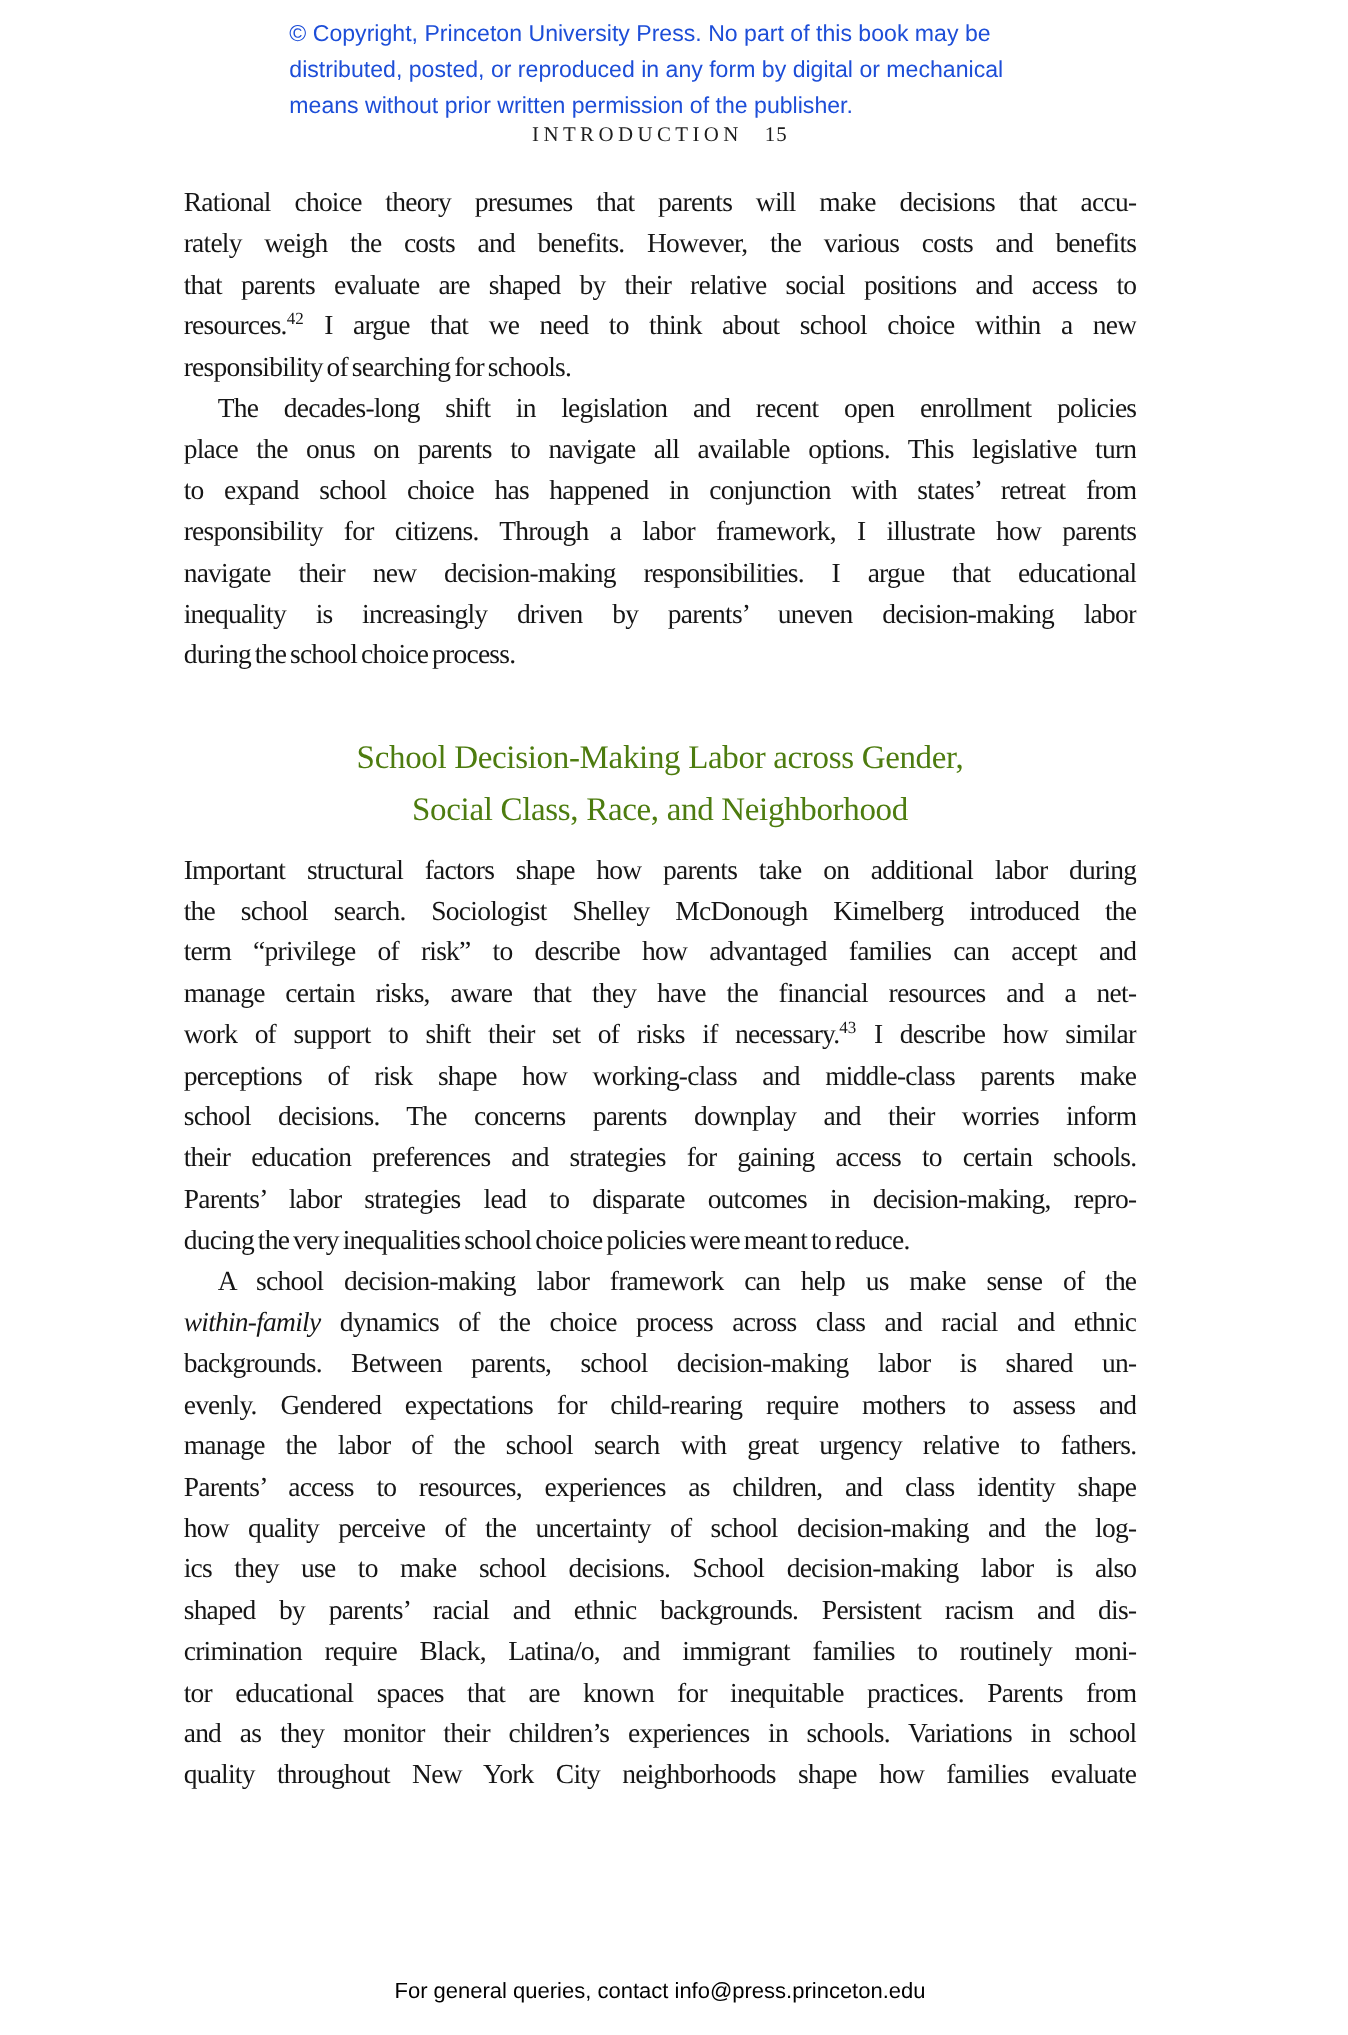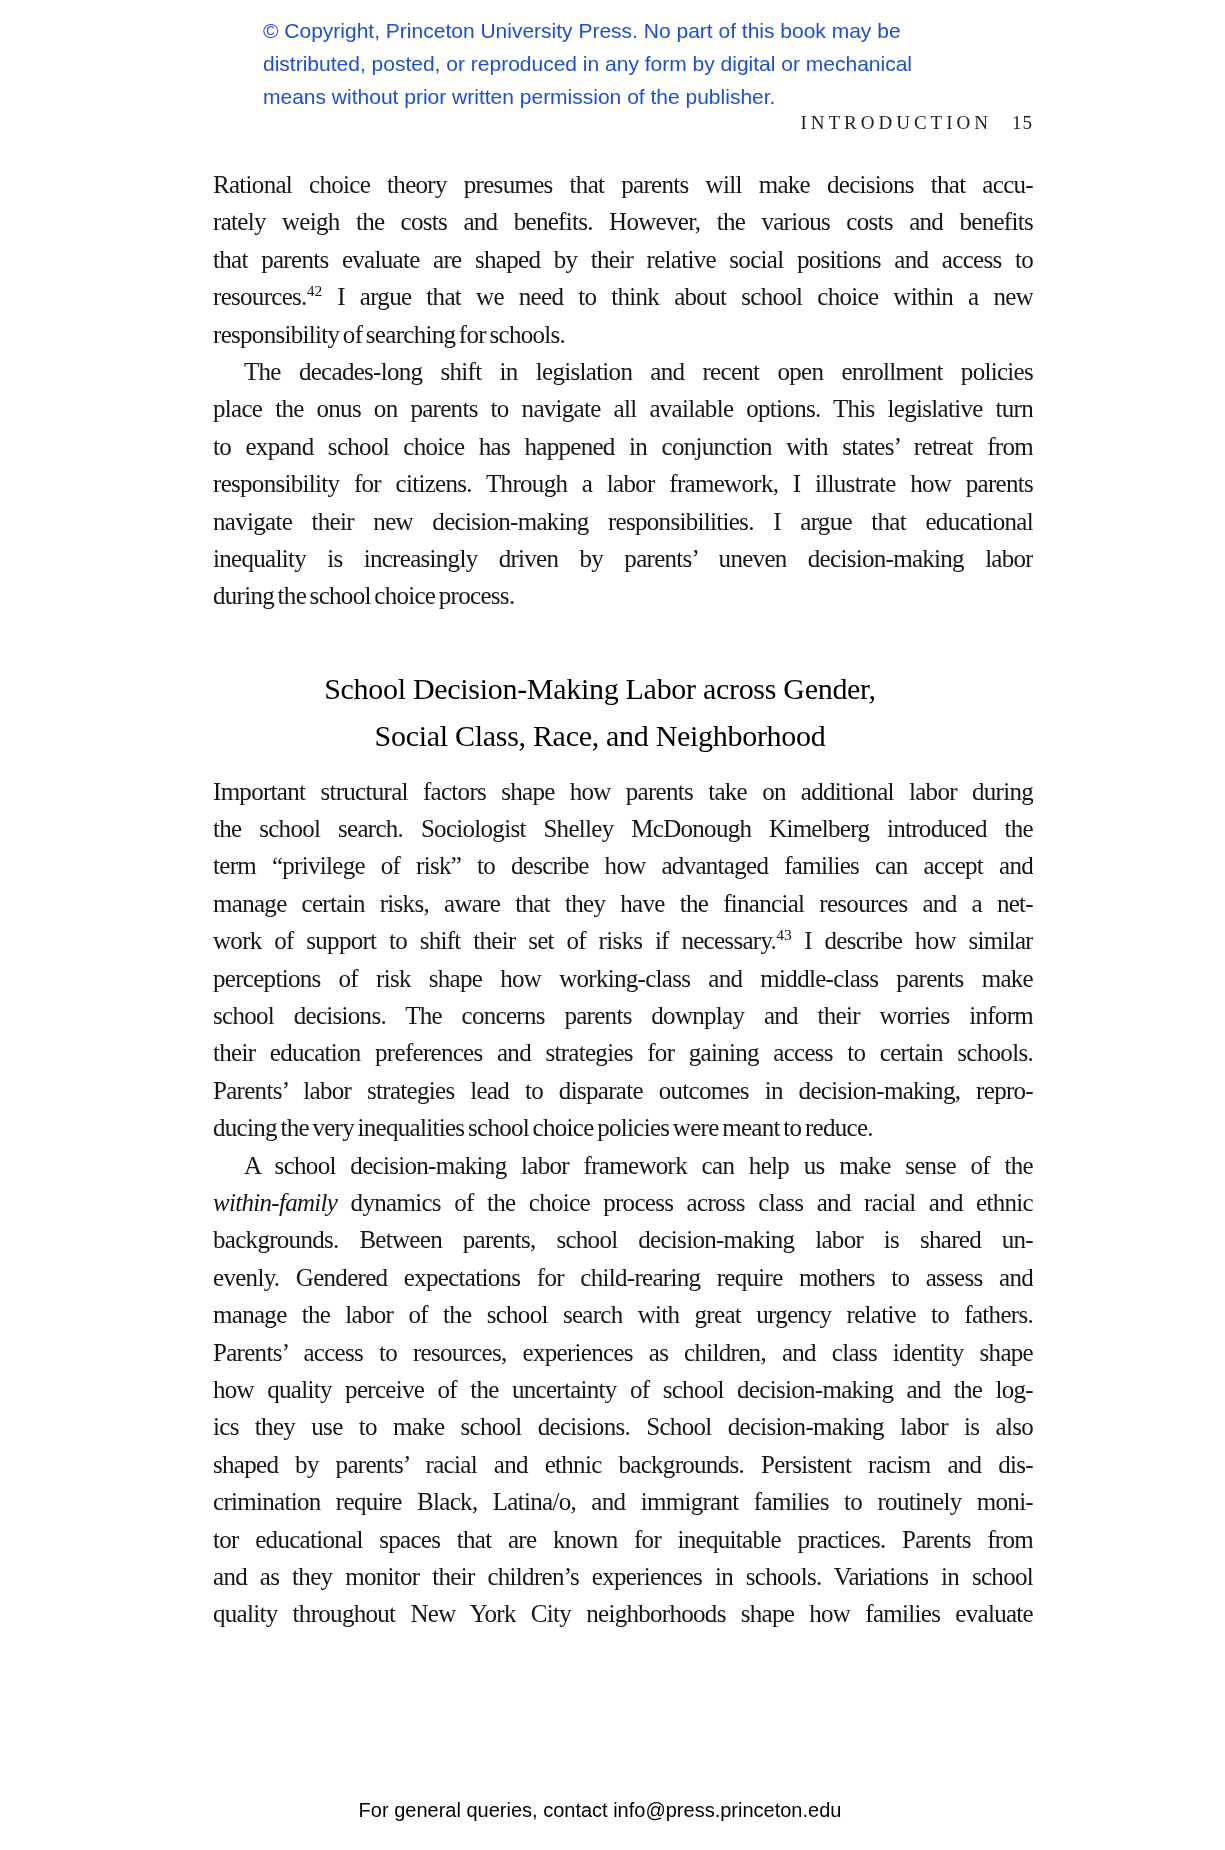--- a/index.html
+++ b/index.html
@@ -22,21 +22,21 @@
     line-height: 33px;
     color: #1d4ed8;
   }
 
   
   .running-head {
     position: absolute;
     left: 167px;
     top: 112px;
     width: 866px;
-    text-align: right;
+    text-align: center;
     font-family: "Liberation Serif", serif;
     font-size: 19px;
     color: #1d1d1d;
     white-space: nowrap;
   }
   .running-head .chapter { letter-spacing: 4px; }
   .running-head .headgap { display: inline-block; width: 20px; }
   .running-head .pagenum { letter-spacing: 1px; }
 
   
@@ -50,21 +50,20 @@
     line-height: 37.4px;
     letter-spacing: -0.7px;
     word-spacing: -2px;
     color: #161616;
   }
 
   .line {
     height: 37.4px;
     overflow: hidden;
     text-align: justify;
-    margin-left: 46px;
   }
   
   .line::after { content: ""; display: inline-block; width: 100%; height: 0; }
   .line.last { text-align: left; }
   .line.last::after { content: none; }
   .line.indent { text-indent: 31px; }
 
   sup {
     font-size: 0.62em;
     line-height: 0;
@@ -74,21 +73,21 @@
   .it { font-style: italic; }
 
   
   .section-heading {
     margin: 50px 0 14px 0;
     text-align: center;
     font-size: 30px;
     line-height: 47px;
     letter-spacing: -0.3px;
     word-spacing: 0;
-    color: #000000;
+    color: #4d7c0f;
   }
 
   
   .footer {
     position: absolute;
     left: 167px;
     top: 1799px;
     width: 866px;
     text-align: center;
     font-family: "Liberation Sans", sans-serif;

